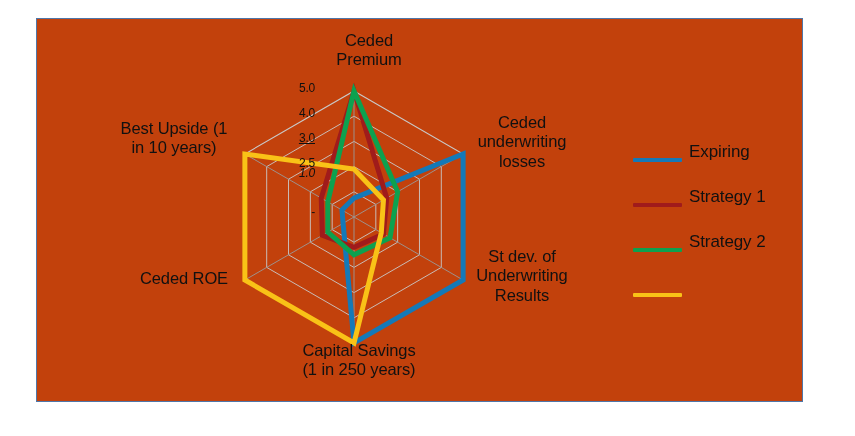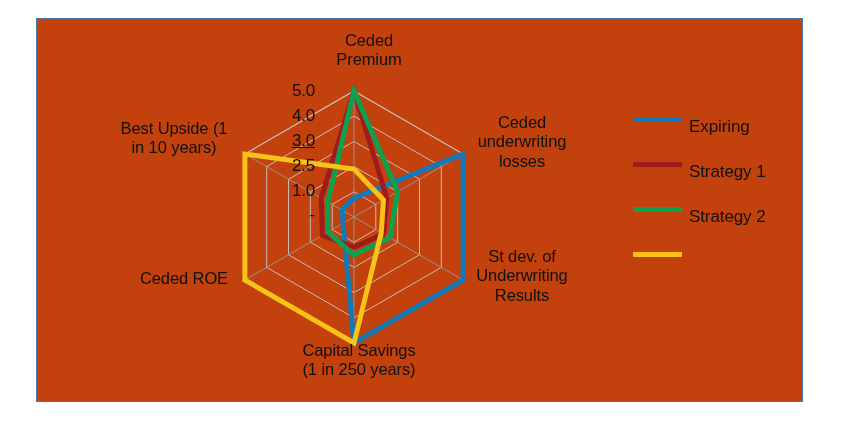--- a/index.html
+++ b/index.html
@@ -42,33 +42,33 @@
     font-size: 16.5px;
     color: #111111;
     line-height: 1.17;
     white-space: pre-line;
     letter-spacing: -0.1px;
   }
   .tick-label {
     position: absolute;
     text-align: right;
     font-family: "Liberation Sans", sans-serif;
-    font-size: 17px;
+    font-size: 12px;
     color: #101010;
     letter-spacing: -0.2px;
   }
   #legend {
     position: absolute;
     left: 596px;
     top: 98px;
     width: 170px;
   }
   .legend-row {
     display: flex;
-    align-items: flex-start;
+    align-items: flex-end;
     height: 45px;
   }
   .legend-swatch {
     width: 49px;
     height: 4.5px;
     border-radius: 1px;
     flex: 0 0 auto;
     margin-right: 7px;
   }
   .legend-text {
@@ -122,21 +122,21 @@
 
     <div class="axis-label" style="left: 82px; top: 250px; width: 130px;">Ceded ROE</div>
 
     <div class="axis-label" style="left: 62px; top: 100px; width: 150px;">Best Upside (1
 in 10 years)</div>
 
     <div class="tick-label" style="left: 232px; top: 62px; width: 46px;">5.0</div>
     <div class="tick-label" style="left: 232px; top: 87px; width: 46px;">4.0</div>
     <div class="tick-label" style="left: 232px; top: 112px; width: 46px; text-decoration: underline;">3.0</div>
     <div class="tick-label" style="left: 232px; top: 137px; width: 46px;">2.5</div>
-    <div class="tick-label" style="left: 232px; top: 162px; width: 46px;">1.0</div>
+    <div class="tick-label" style="left: 232px; top: 147px; width: 46px; font-style: italic;">1.0</div>
     <div class="tick-label" style="left: 232px; top: 186px; width: 46px;">-</div>
   </div>
 
   <div id="legend">
       <div class="legend-row">
         <span class="legend-swatch" style="background: rgb(20, 121, 184);"></span>
         <span class="legend-text">Expiring</span>
       </div>
       <div class="legend-row">
         <span class="legend-swatch" style="background: rgb(160, 27, 27);"></span>

